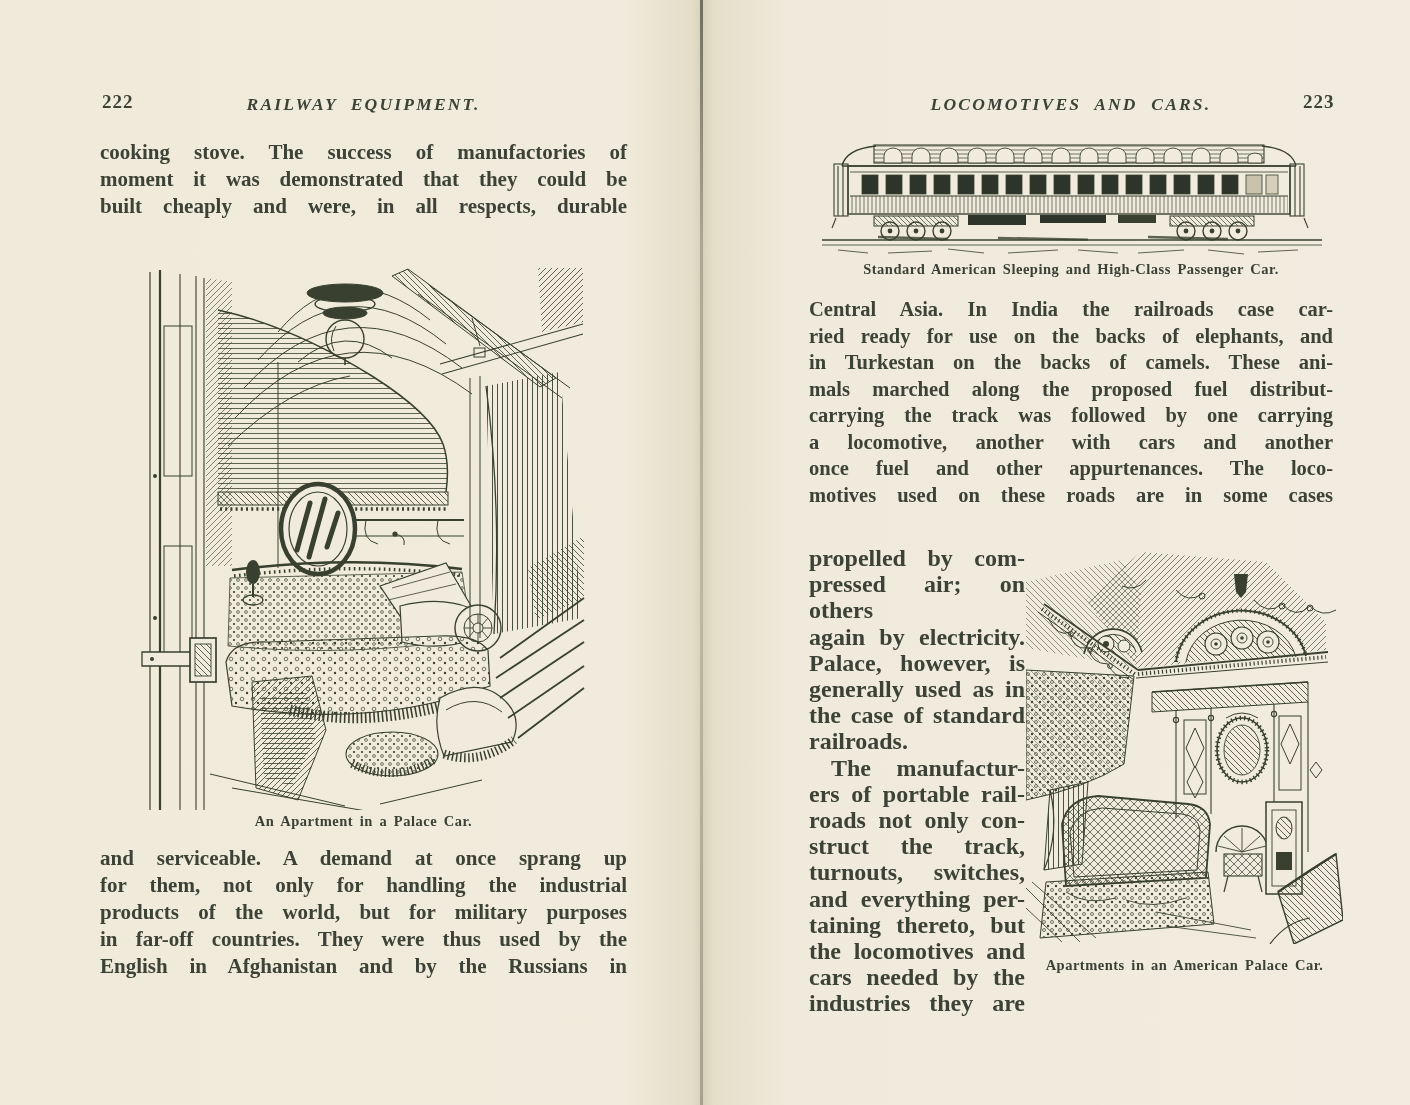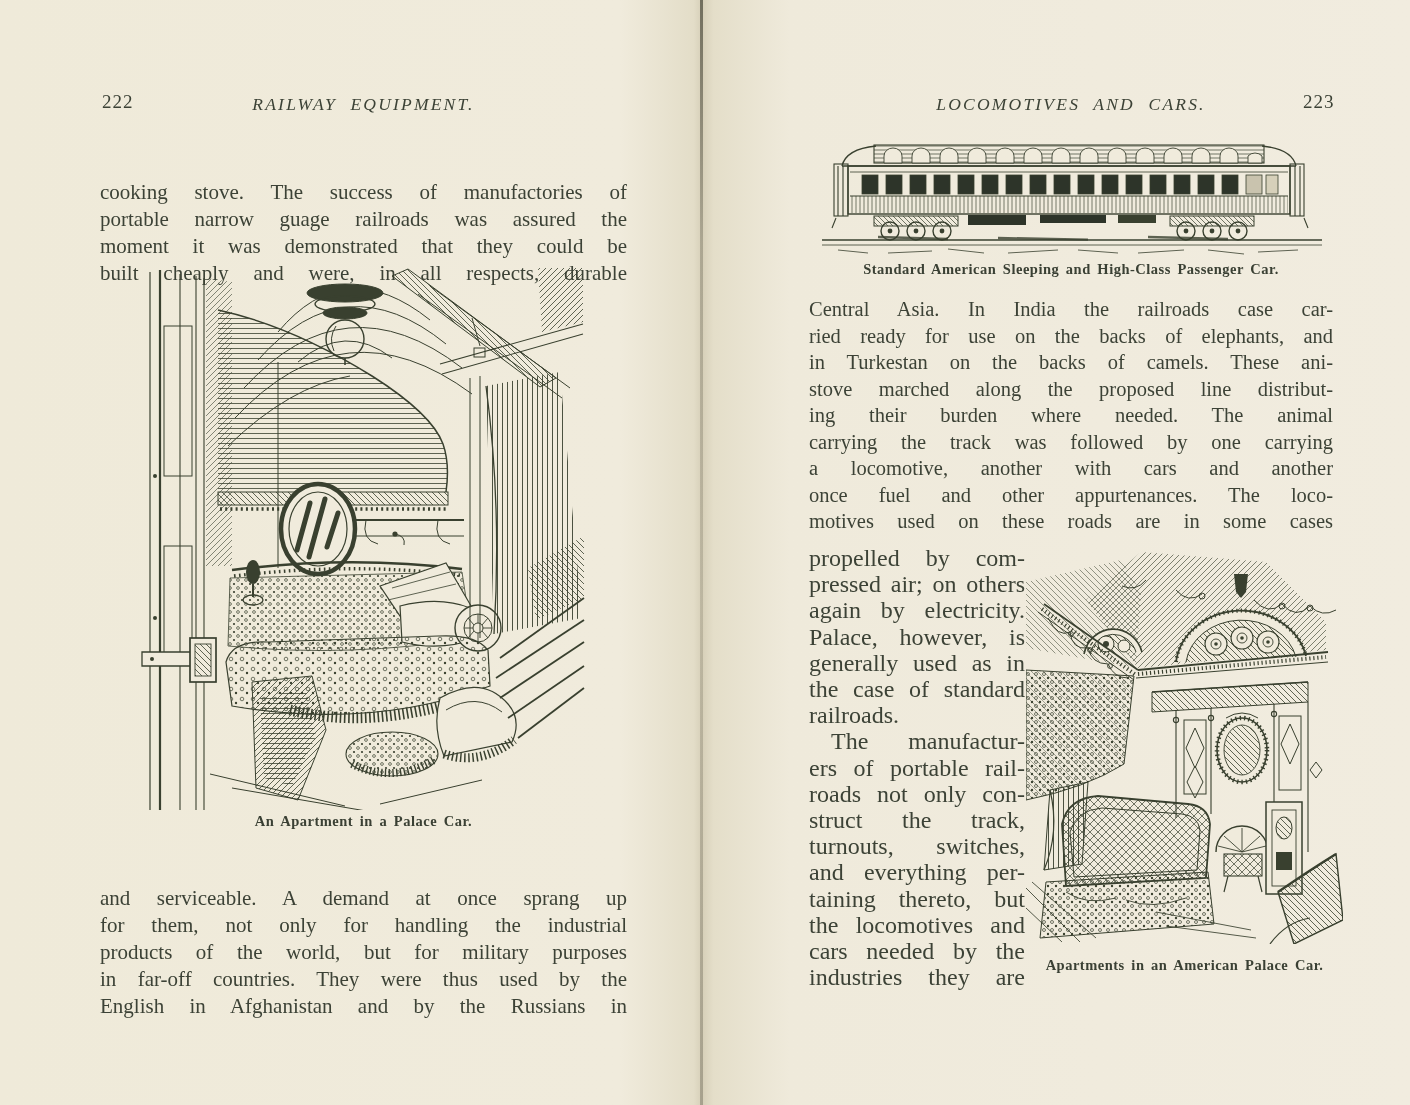--- a/index.html
+++ b/index.html
@@ -5,24 +5,24 @@
   html,body{margin:0;padding:0;}
   body{width:1410px;height:1105px;overflow:hidden;background:#e9e4d4;}
   #book{position:relative;width:1410px;height:1105px;
         background:linear-gradient(90deg,#efead9 0%,#f0ebdc 44%,#e3ddc8 49.2%,#d6cfb8 49.8%,#e4dec9 50.6%,#efeadb 56%,#f1ecdf 100%);
         font-family:"Liberation Serif","DejaVu Serif",serif;color:#3c4236;}
   .page{position:absolute;top:0;height:1105px;}
   #left-page{left:0;width:702px;}
   #right-page{left:728px;width:708px;}
   #gutter-line{position:absolute;left:700px;top:0;width:3px;height:1105px;
         background:linear-gradient(180deg,rgba(45,45,32,.6),rgba(60,58,42,.28) 22%,rgba(70,66,48,.18) 55%,rgba(55,52,38,.3) 100%);}
-  .abs{position:absolute;}
+  .abs{position:absolute;font-weight:bold;}
   .pagenum{font-size:19px;letter-spacing:1px;}
   .runhead{font-style:italic;font-size:17.5px;letter-spacing:2.2px;word-spacing:7px;text-align:center;}
-  .body-par{font-size:21px;line-height:27px;word-spacing:1px;margin-top:40px;}
+  .body-par{font-size:21px;line-height:27px;word-spacing:1px;}
   .body-par-r{font-size:20.5px;line-height:26.5px;word-spacing:1px;}
   .col-par{font-size:24px;line-height:26.2px;}
   .pline{text-align:justify;text-align-last:justify;white-space:normal;}
   .pline.rag{text-align-last:left;}
   .pline.ind{text-indent:22px;}
   .caption{font-weight:bold;font-size:14.5px;letter-spacing:.5px;word-spacing:2.5px;text-align:center;color:#3a4034;}
   
   #lp-num{left:102px;top:91px;}
   #lp-head{left:100px;top:94px;width:527px;}
   #lp-para1{left:100px;top:139px;width:527px;}
@@ -45,21 +45,20 @@
 
 <div id="book">
   <div id="gutter-line"></div>
 
   <div id="left-page" class="page">
     <div id="lp-num" class="abs pagenum">222</div>
     <div id="lp-head" class="abs runhead">RAILWAY EQUIPMENT.</div>
 
     <div id="lp-para1" class="abs body-par">
       <div class="pline">cooking stove.  The success of manufactories of</div>
-      <div class="pline">portable narrow guage railroads was assured the</div>
       <div class="pline">moment it was demonstrated that they could be</div>
       <div class="pline">built cheaply and were, in all respects, durable</div>
     </div>
 
     <figure id="lp-fig" class="abs">
       <svg viewBox="0 0 445 544" xmlns="http://www.w3.org/2000/svg">
         <defs>
           <pattern id="aH" width="5" height="5" patternUnits="userSpaceOnUse">
               <path d="M0 2.5h5" stroke="#39402f" stroke-width=".8"></path>
             </pattern>
@@ -344,22 +343,21 @@
         </g>
       </svg>
     </figure>
 
     <div id="rp-cap-top" class="abs caption">Standard American Sleeping and High-Class Passenger Car.</div>
 
     <div id="rp-para1" class="abs body-par-r">
       <div class="pline">Central Asia.  In India the railroads case car-</div>
       <div class="pline">ried ready for use on the backs of elephants, and</div>
       <div class="pline">in Turkestan on the backs of camels.  These ani-</div>
-      <div class="pline">stove marched along the proposed line distribut-</div>
-      <div class="pline">ing their burden where needed.  The animal</div>
+      <div class="pline">mals marched along the proposed fuel distribut-</div>
       <div class="pline">carrying the track was followed by one carrying</div>
       <div class="pline">a locomotive, another with cars and another</div>
       <div class="pline">once fuel and other appurtenances.  The loco-</div>
       <div class="pline">motives used on these roads are in some cases</div>
     </div>
 
     <div id="rp-col" class="abs col-par">
       <div class="pline">propelled by com-</div>
       <div class="pline">pressed air; on others</div>
       <div class="pline">again by electricity.</div>

